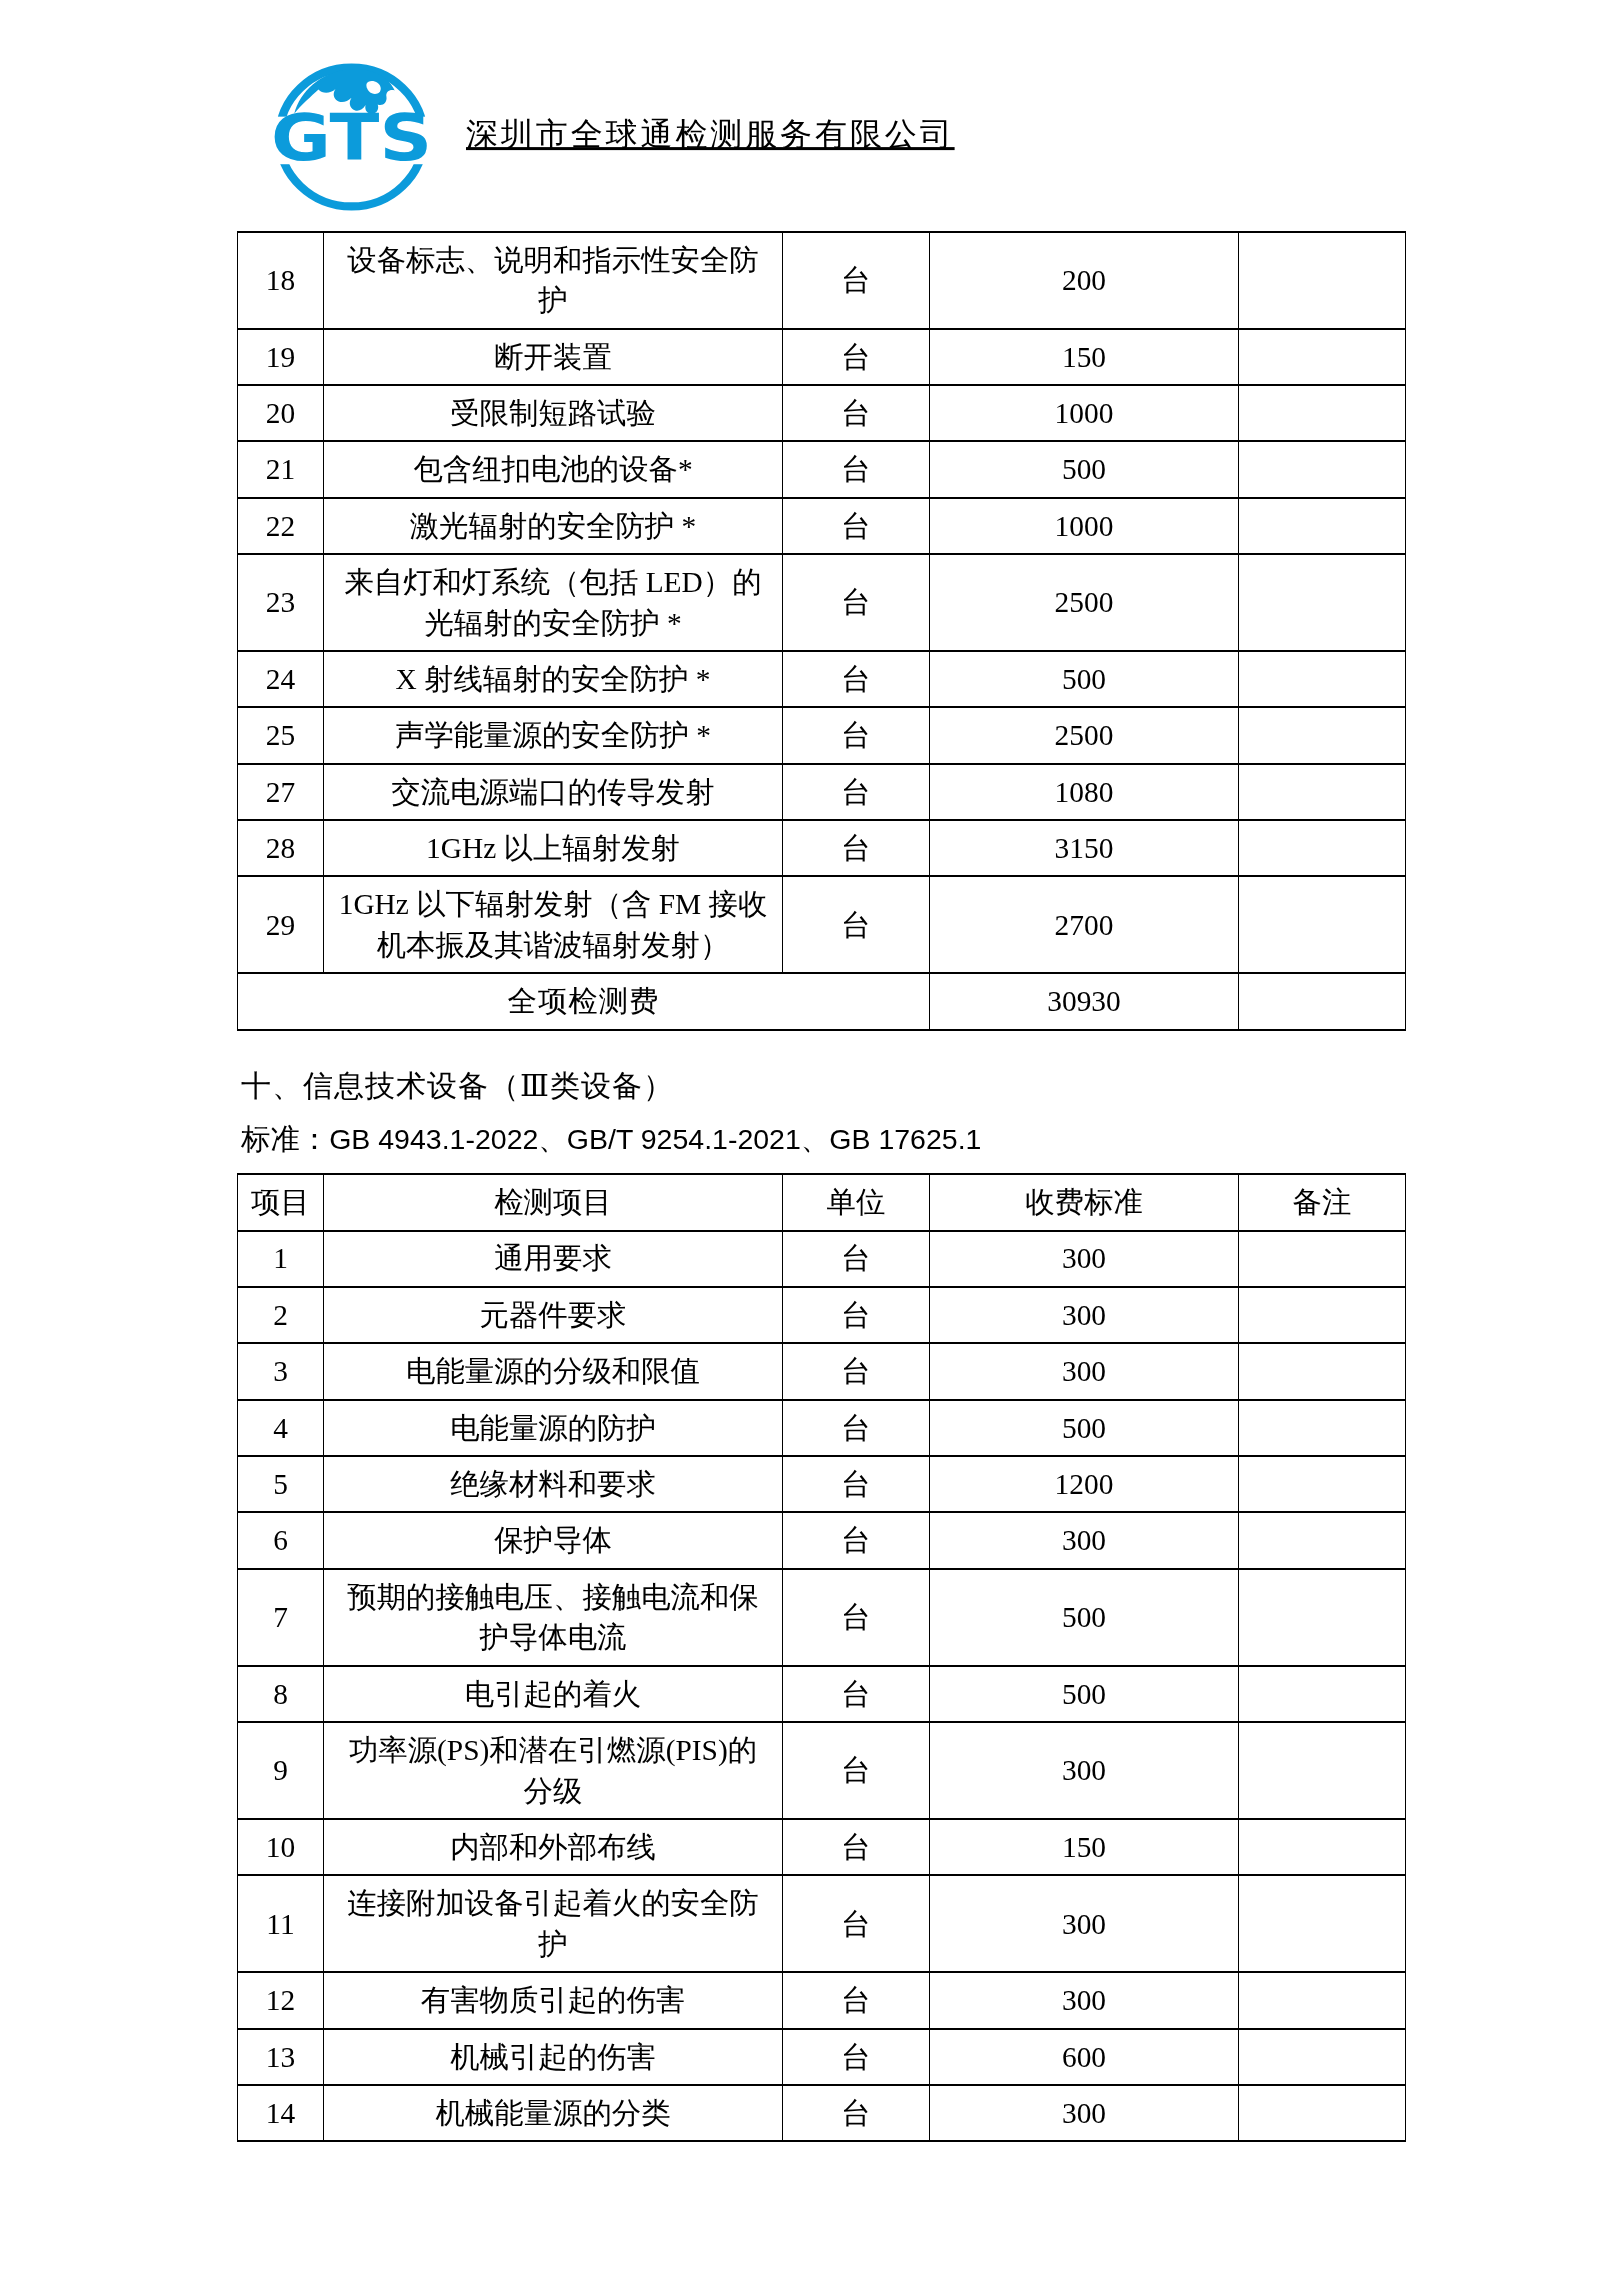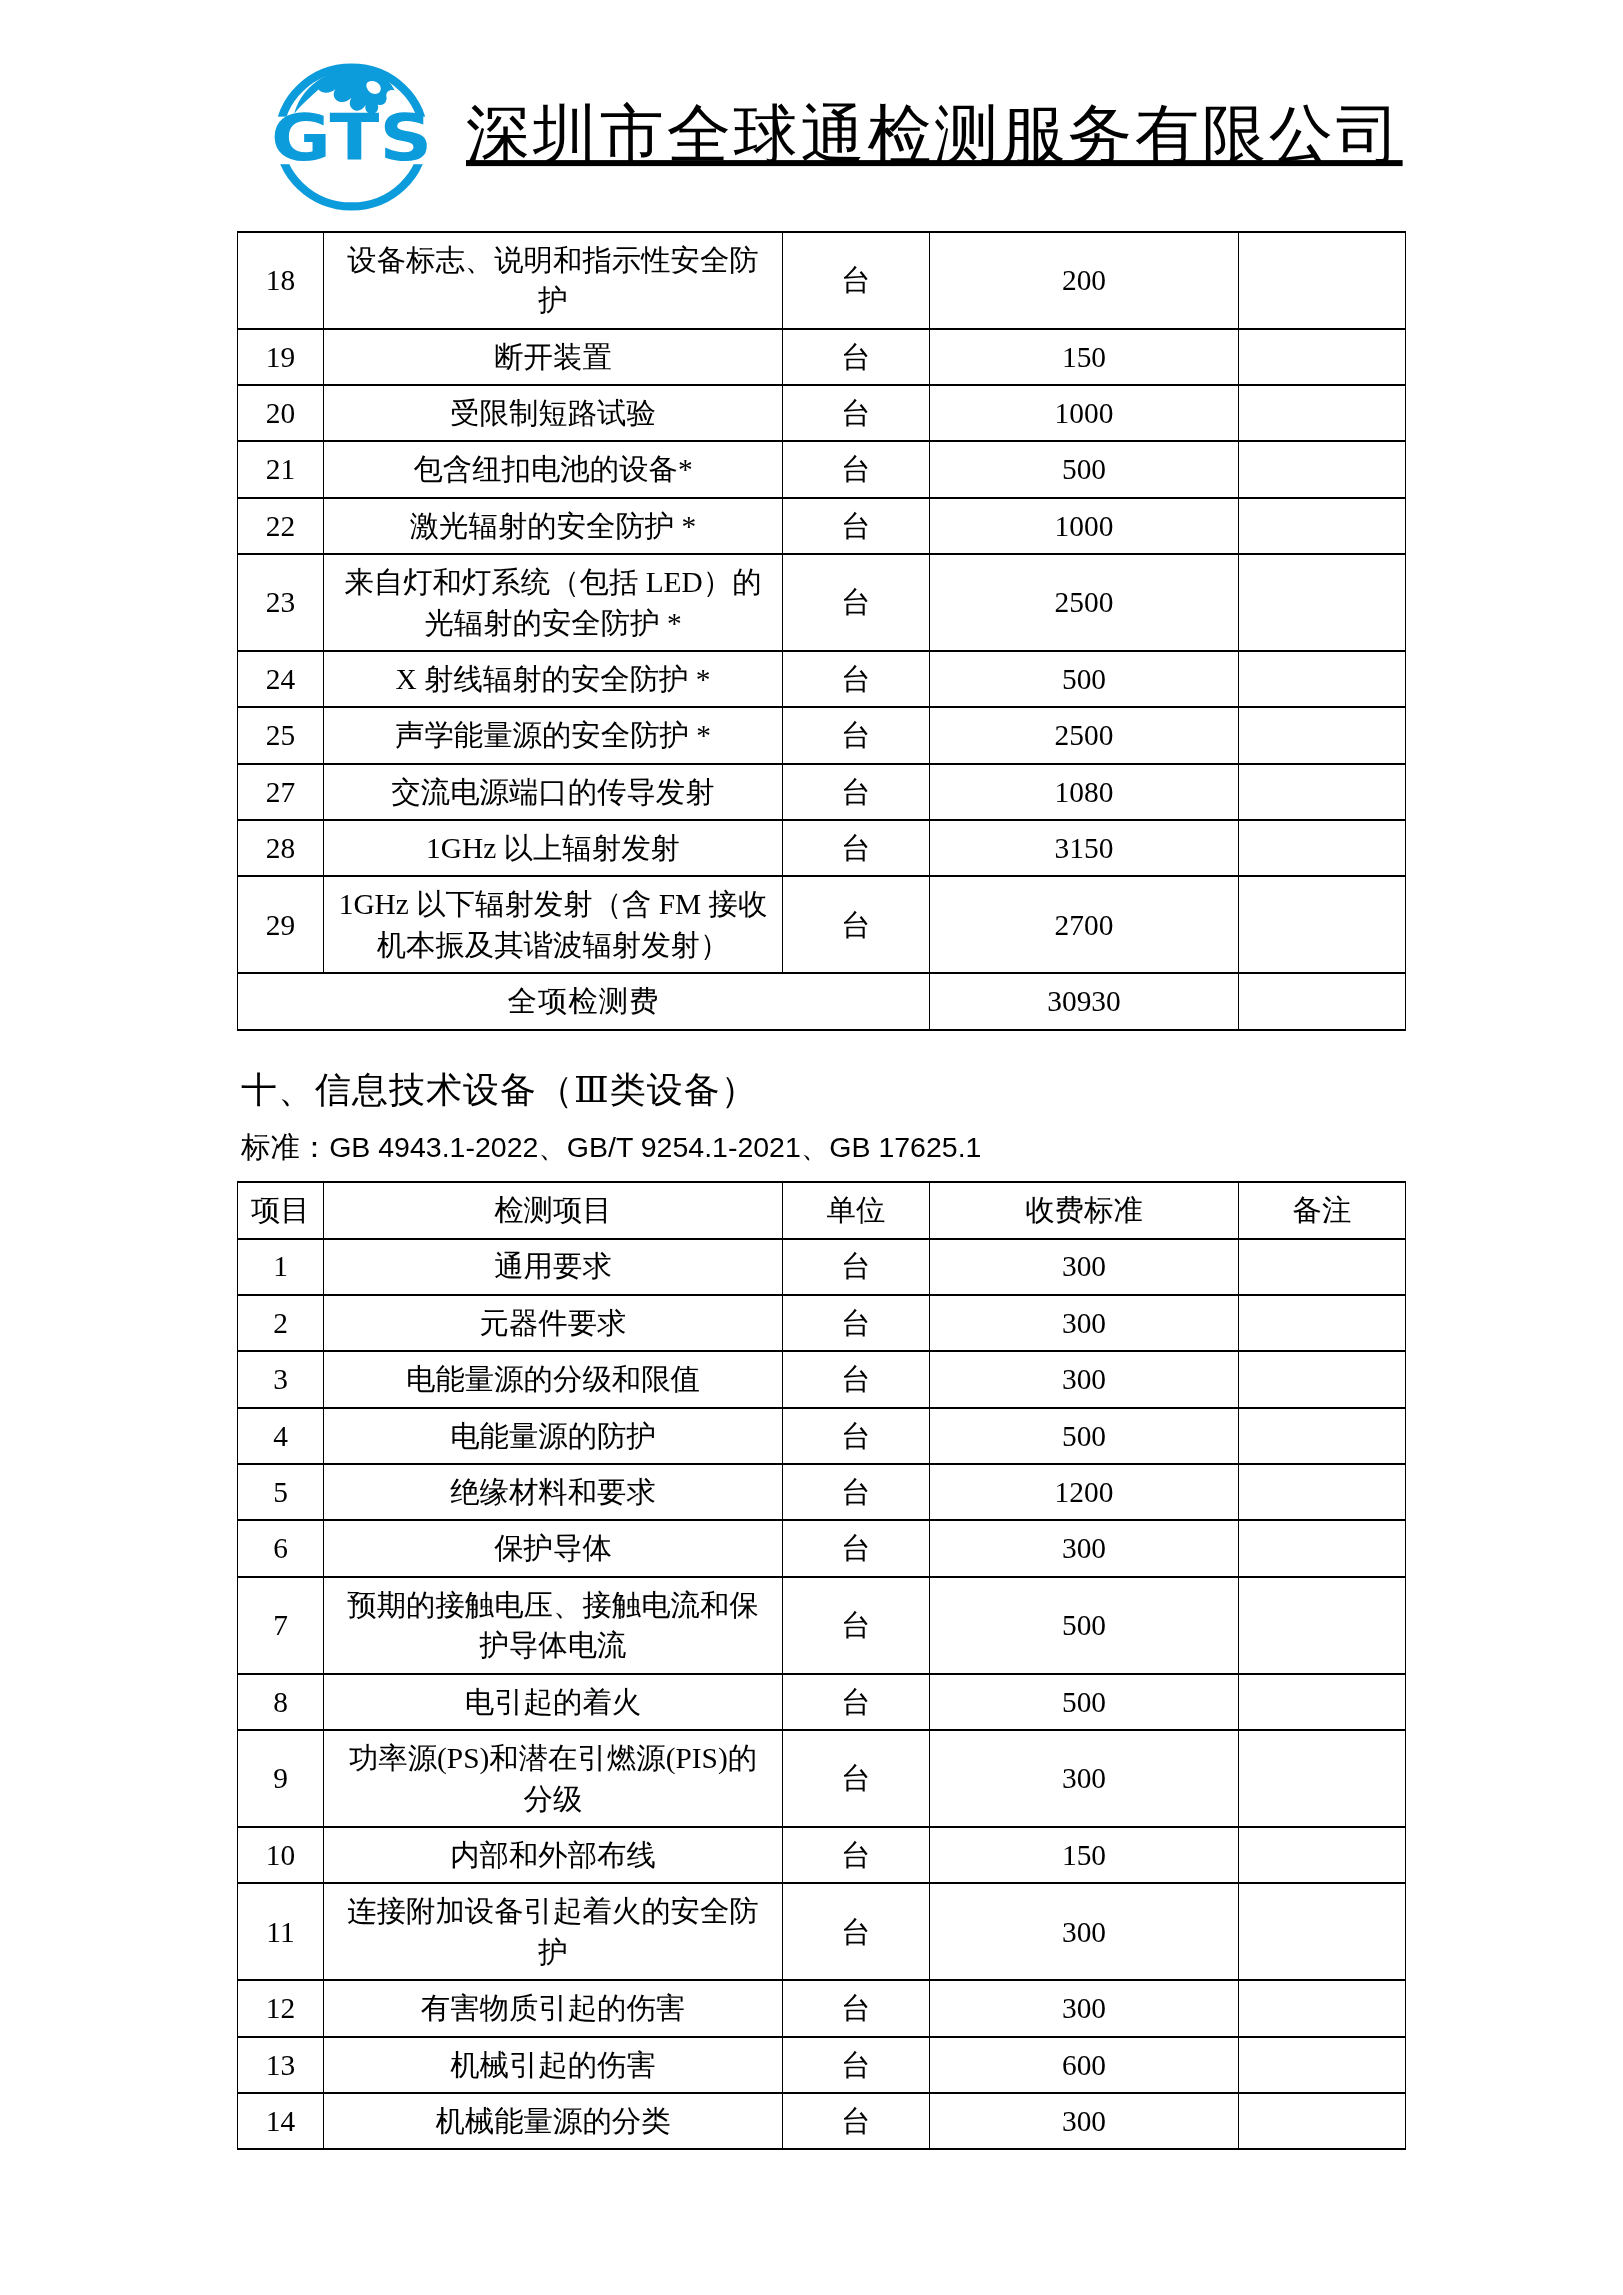--- a/index.html
+++ b/index.html
@@ -15,21 +15,21 @@
   .hdr {
     padding-top:63px;
     margin-left:269px;
     display:flex;
     align-items:center;
     gap:32px;
     text-decoration:underline;
   }
   .logo { width:165px; height:151px; flex:0 0 auto; }
   .company-name {
-    font-size:64px;
+    font-size:32px;
     letter-spacing:2.9px;
     white-space:nowrap;
     transform:translateY(-3.9px);
   }
   
   table.fee {
     border-collapse:collapse;
     table-layout:fixed;
     width:1168px;
     margin-left:237px;
@@ -50,21 +50,21 @@
   }
   table.fee td.item, table.fee th.item {
     text-align:center;
     padding:6.9px 11.8px;
   }
   .t1 { margin-top:16.7px; }
   .total-label { letter-spacing:1px; }
   
   .section-title {
     margin:35px 0 8px 241px;
-    font-size:36px;
+    font-size:30px;
     letter-spacing:1px;
   }
   .standard-line {
     margin:12.8px 0 0 241px;
     font-size:29.4px;
   }
   .latin {
     font-family:"Liberation Sans","DejaVu Sans",sans-serif;
     font-size:28.5px;
     margin-top:31px;

